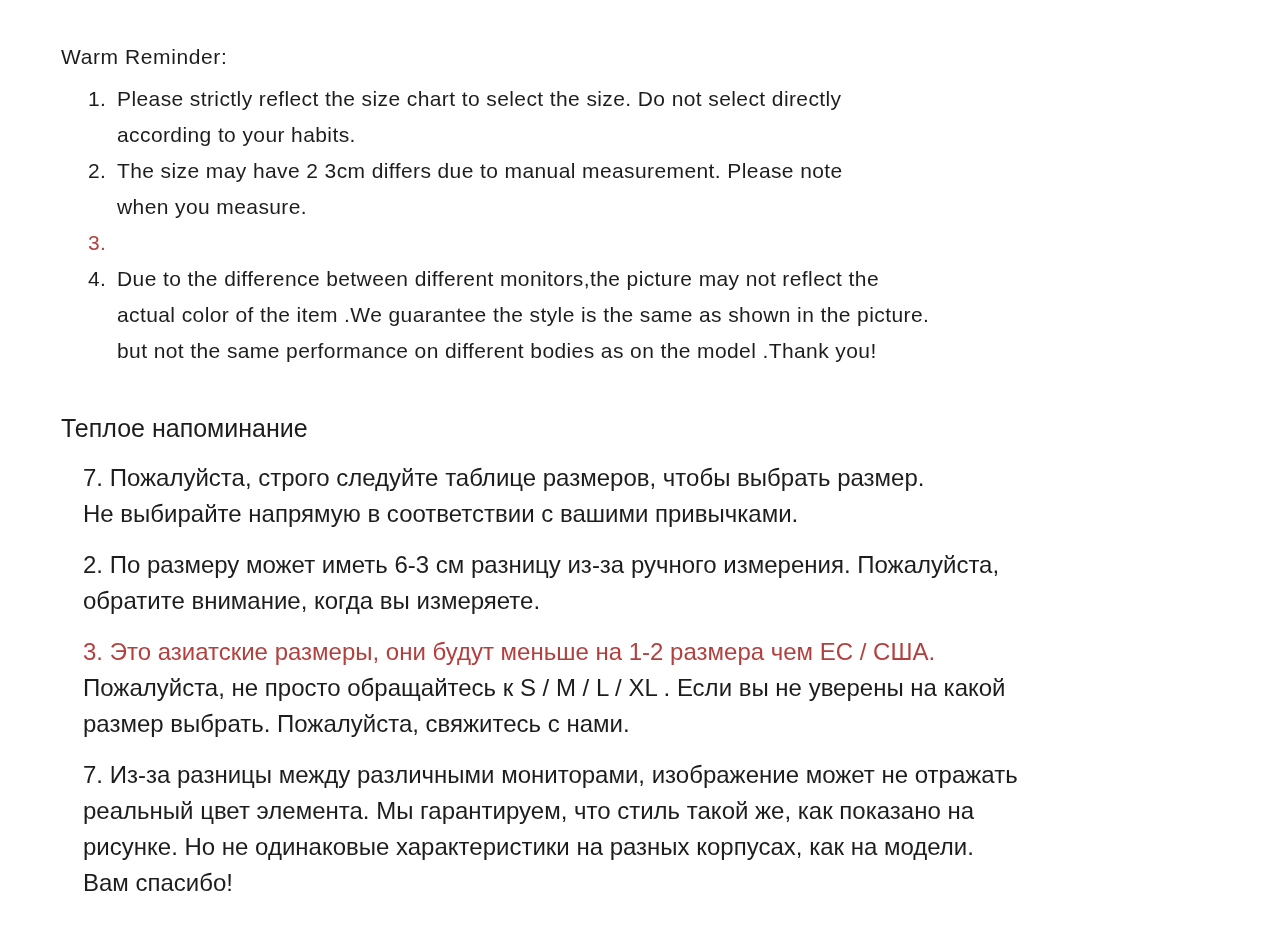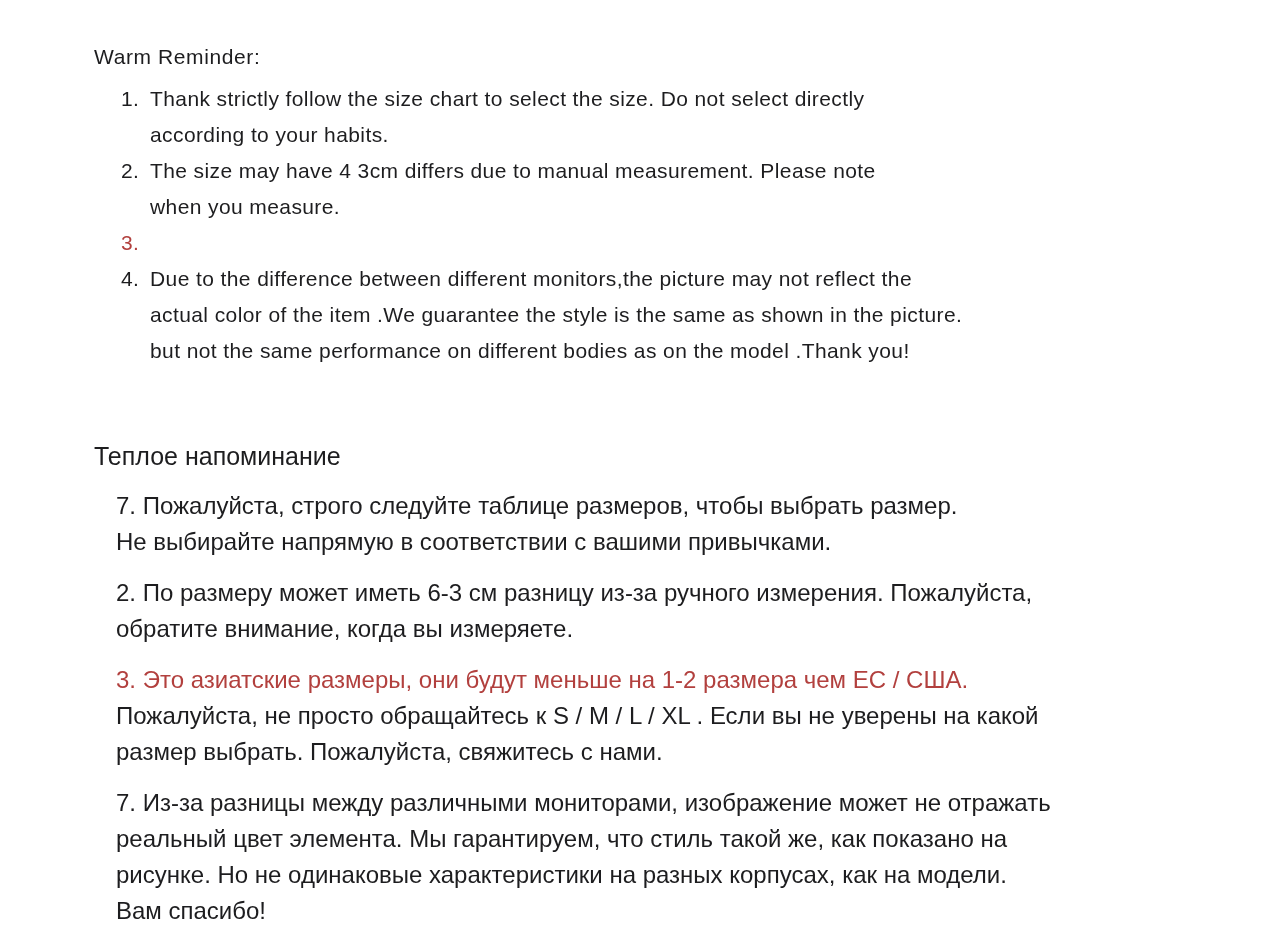--- a/index.html
+++ b/index.html
@@ -6,21 +6,21 @@
     margin: 0;
     padding: 0;
     background: #ffffff;
   }
   .page {
     position: relative;
     width: 1280px;
     height: 949px;
     box-sizing: border-box;
     background: #ffffff;
-    padding: 42px 40px 0 94px;
+    padding: 42px 40px 0 61px;
     font-family: "Liberation Sans", sans-serif;
     color: #1d1d1f;
     overflow: hidden;
   }
 
   
   .en-section { }
   .en-title {
     font-size: 21px;
     line-height: 30px;
@@ -39,21 +39,21 @@
     flex: 0 0 29px;
     margin-left: 27px;
   }
   .en-item .txt {
     white-space: pre-line;
     max-width: 950px;
   }
 
   
   .ru-section {
-    margin-top: 70px;
+    margin-top: 42px;
   }
   .ru-title {
     font-size: 25px;
     line-height: 34px;
   }
   .ru-list { margin-top: 4px; }
   .ru-item {
     font-size: 24px;
     line-height: 36px;
     margin: 15px 0 0 22px;
@@ -68,26 +68,26 @@
 </head>
 <body>
 
 <div class="page" style="background: rgb(255, 255, 255); color: rgb(29, 29, 31);">
 
   <div class="en-section">
     <div class="en-title">Warm Reminder:</div>
     <div class="en-list">
         <div class="en-item">
           <span class="num">1.</span>
-          <div class="txt"><span>Thank strictly follow the size chart to select the size. Do not select directly
+          <div class="txt"><span>Please strictly reflect the size chart to select the size. Do not select directly
 according to your habits.</span></div>
         </div>
         <div class="en-item">
           <span class="num">2.</span>
-          <div class="txt"><span>The size may have 4 3cm differs due to manual measurement. Please note
+          <div class="txt"><span>The size may have 2 3cm differs due to manual measurement. Please note
 when you measure.</span></div>
         </div>
         <div class="en-item">
           <span class="num red">3.</span>
         </div>
         <div class="en-item">
           <span class="num">4.</span>
           <div class="txt"><span>Due to the difference between different monitors,the picture may not reflect the
 actual color of the item .We guarantee the style is the same as shown in the picture.
 but not the same performance on different bodies as on the model .Thank you!</span></div>

